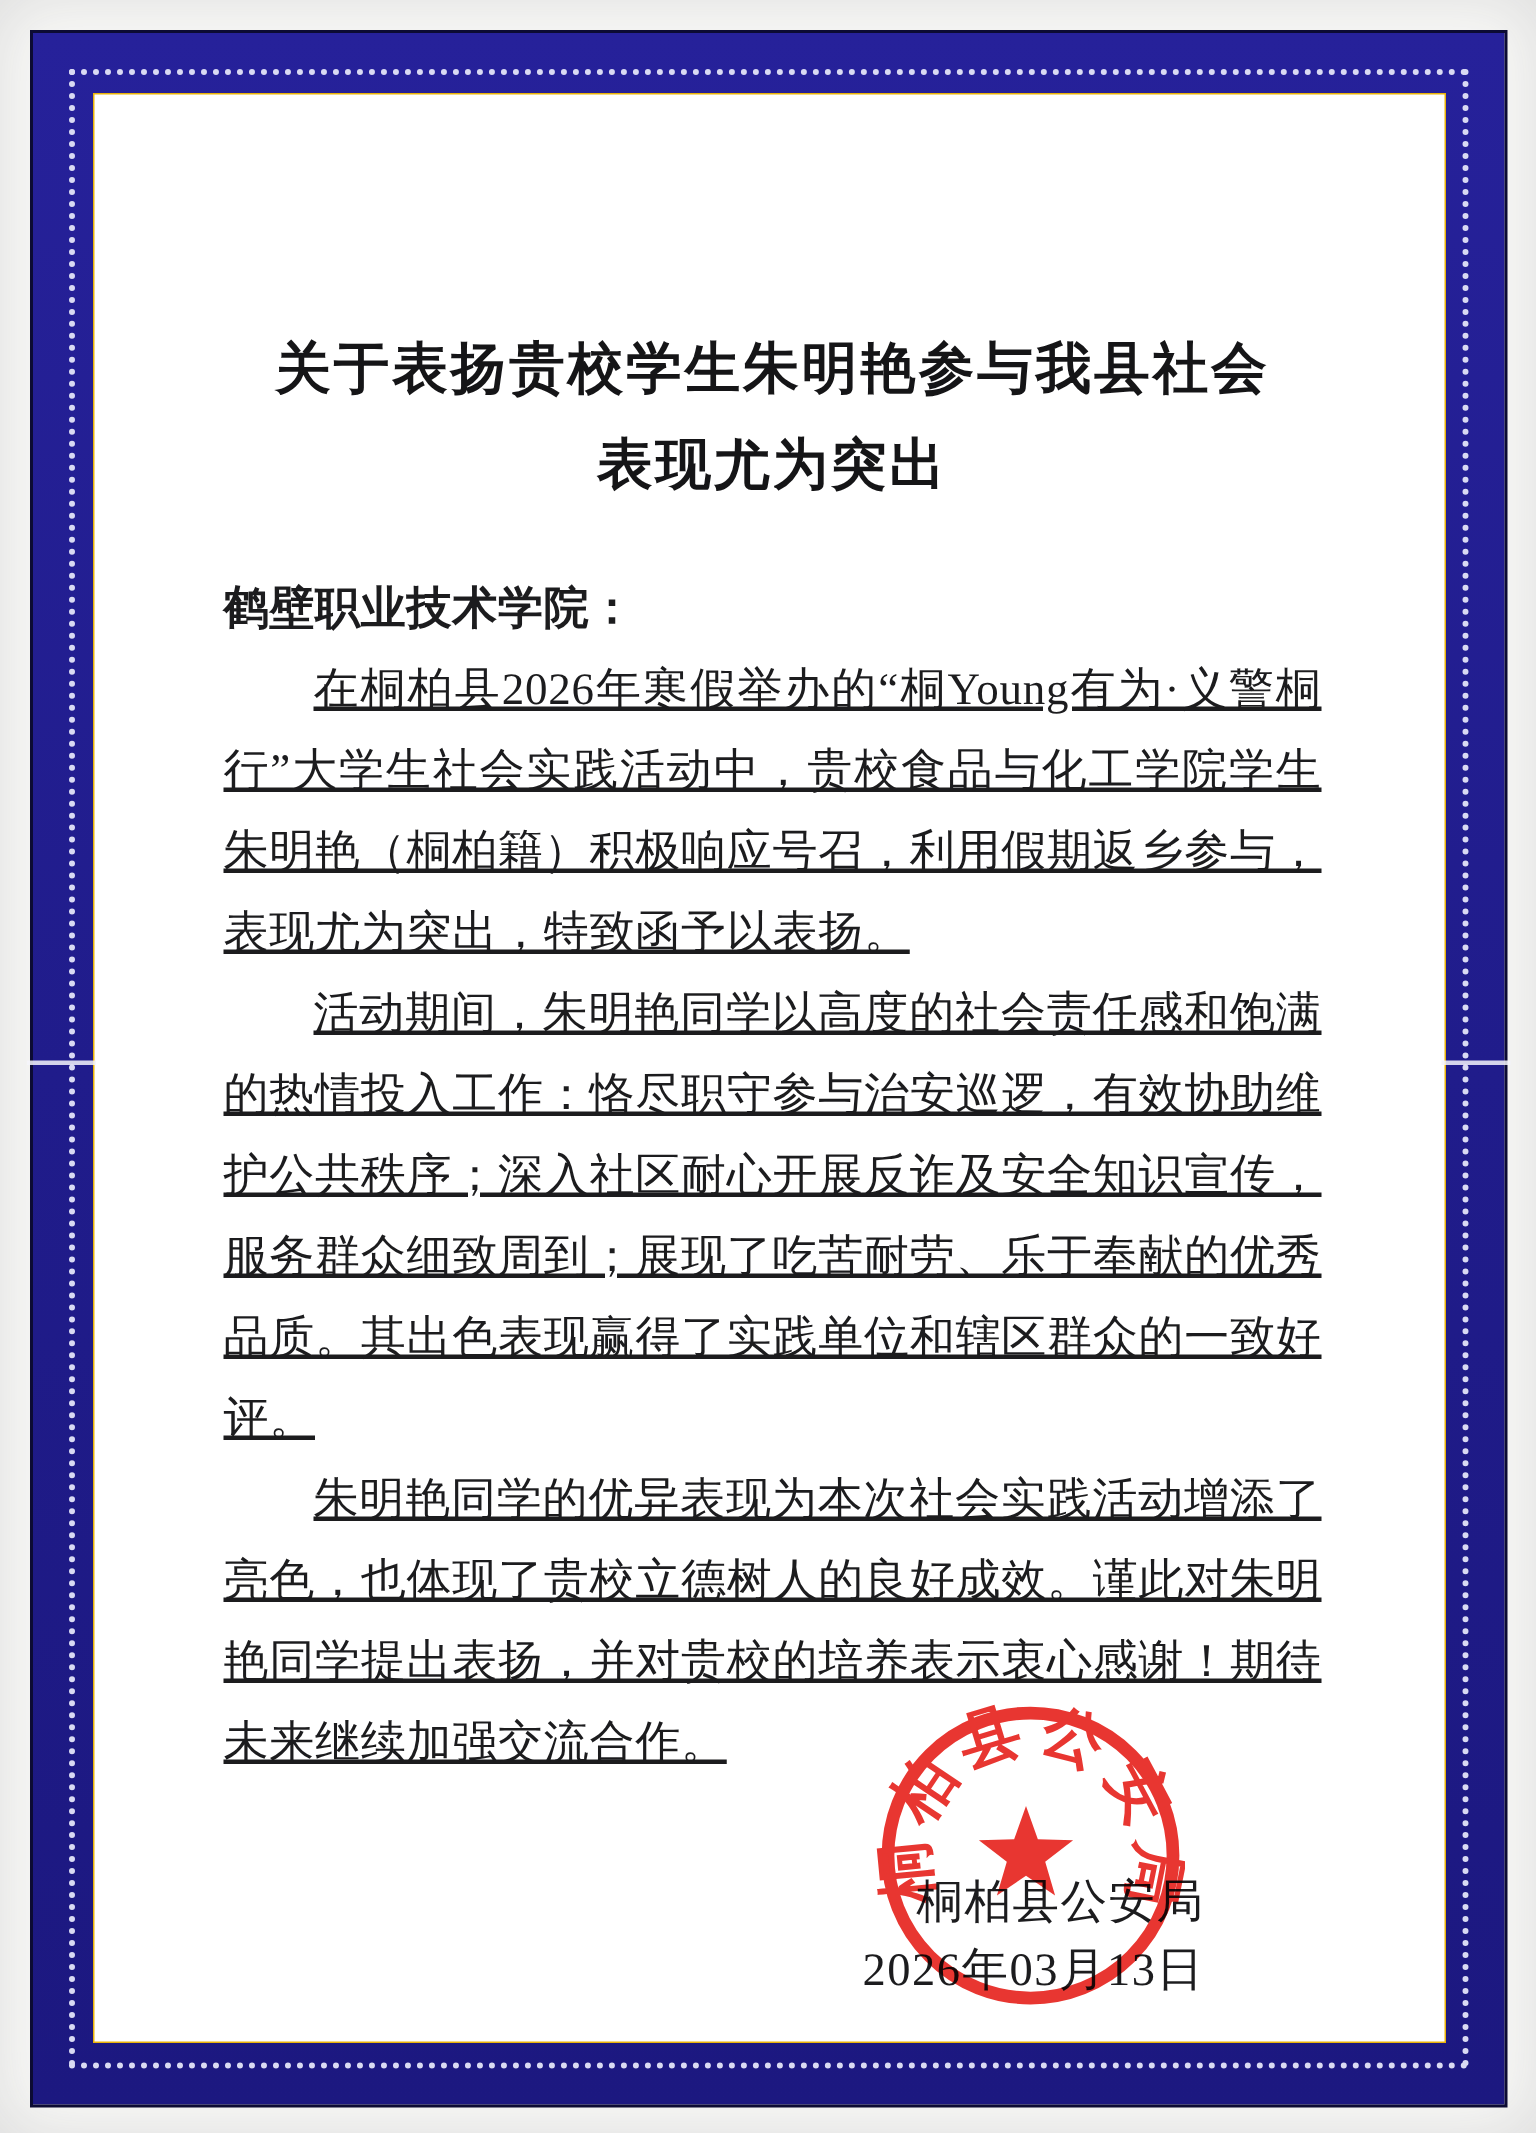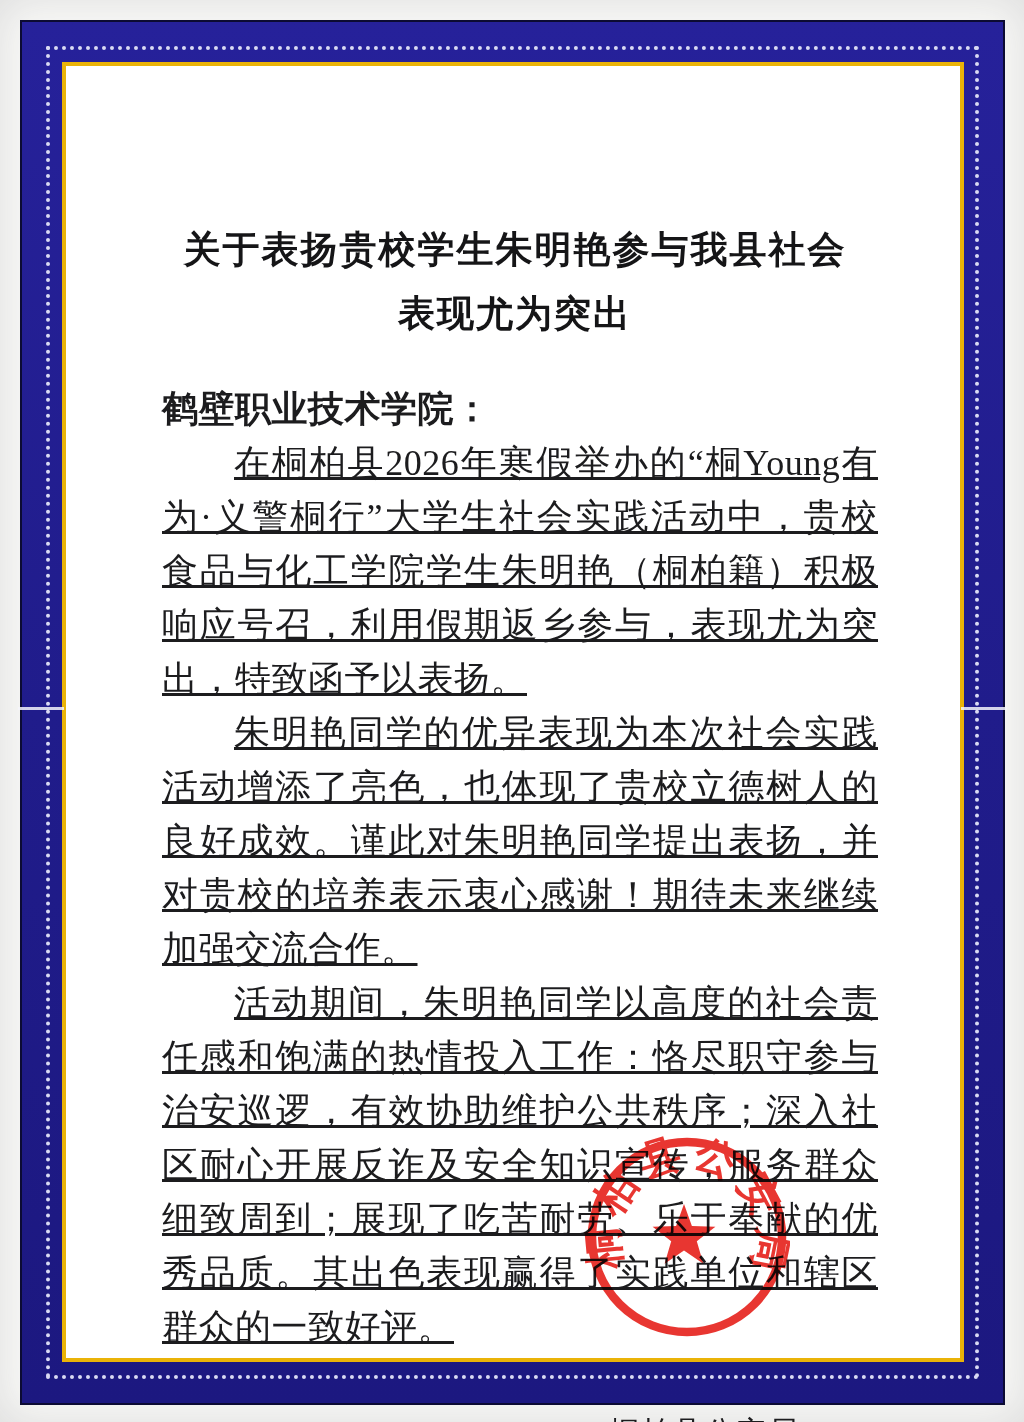--- a/index.html
+++ b/index.html
@@ -25,21 +25,21 @@
   .frame-dots {
     position: absolute;
     left: 46px; top: 46px; right: 45px; bottom: 43px;
     border: 4px dotted #d9daf3;
     pointer-events: none;
   }
   .paper {
     position: absolute;
     left: 62px; top: 62px; right: 60px; bottom: 60px;
     background: #ffffff;
-    border: 4px solid #eab308;
+    border: 1px solid #eab308;
   }
   
   .seam {
     position: absolute;
     top: 707px; height: 3px;
     background: rgba(244,244,252,0.85);
   }
   .seam-left  { left: 18px;  width: 46px; }
   .seam-right { right: 17px; width: 46px; }
 
@@ -54,25 +54,24 @@
     text-align: center;
     font-size: 37px;
     font-weight: 700;
     line-height: 64px;
     letter-spacing: 2px;
     color: #151517;
   }
   .title-line { display: block; }
   .body-text {
     margin-top: 36px;
-    font-size: 36px;
+    font-size: 30px;
     line-height: 54px;
     letter-spacing: 0.5px;
     text-align: justify;
-    margin-left: 10px;
   }
   .body-text p { margin: 0; }
   .salutation { text-indent: 0; font-weight: 600; }
   .para { text-indent: 2em; text-decoration: underline; }
   .sig-block {
     margin-top: 56px;
     padding-right: 78px;
     text-align: right;
     font-size: 31px;
     line-height: 45px;
@@ -107,22 +106,22 @@
     <div class="content">
 
       <h1 class="title">
         <span class="title-line">关于表扬贵校学生朱明艳参与我县社会</span>
         <span class="title-line">表现尤为突出</span>
       </h1>
 
       <div class="body-text">
         <p class="salutation">鹤壁职业技术学院：</p>
         <p class="para">在桐柏县2026年寒假举办的“桐Young有为·义警桐行”大学生社会实践活动中，贵校食品与化工学院学生朱明艳（桐柏籍）积极响应号召，利用假期返乡参与，表现尤为突出，特致函予以表扬。</p>
+        <p class="para">活动期间，朱明艳同学以高度的社会责任感和饱满的热情投入工作：恪尽职守参与治安巡逻，有效协助维护公共秩序；深入社区耐心开展反诈及安全知识宣传，服务群众细致周到；展现了吃苦耐劳、乐于奉献的优秀品质。其出色表现赢得了实践单位和辖区群众的一致好评。</p>
         <p class="para">朱明艳同学的优异表现为本次社会实践活动增添了亮色，也体现了贵校立德树人的良好成效。谨此对朱明艳同学提出表扬，并对贵校的培养表示衷心感谢！期待未来继续加强交流合作。</p>
-        <p class="para">活动期间，朱明艳同学以高度的社会责任感和饱满的热情投入工作：恪尽职守参与治安巡逻，有效协助维护公共秩序；深入社区耐心开展反诈及安全知识宣传，服务群众细致周到；展现了吃苦耐劳、乐于奉献的优秀品质。其出色表现赢得了实践单位和辖区群众的一致好评。</p>
       </div>
 
       <div class="sig-block">
         <div class="sig-name">桐柏县公安局</div>
         <div class="sig-date">2026年03月13日</div>
       </div>
 
     </div>
   </div>
 

